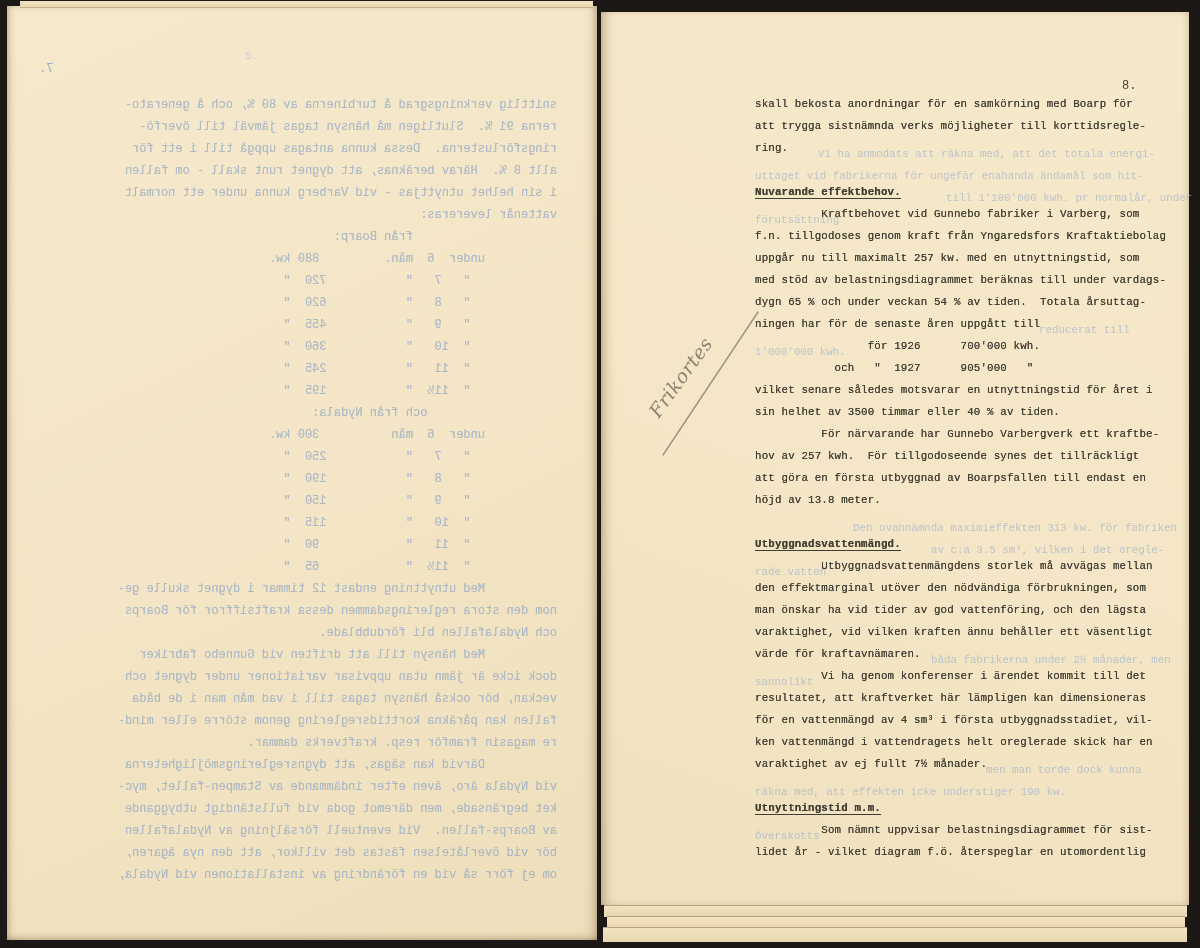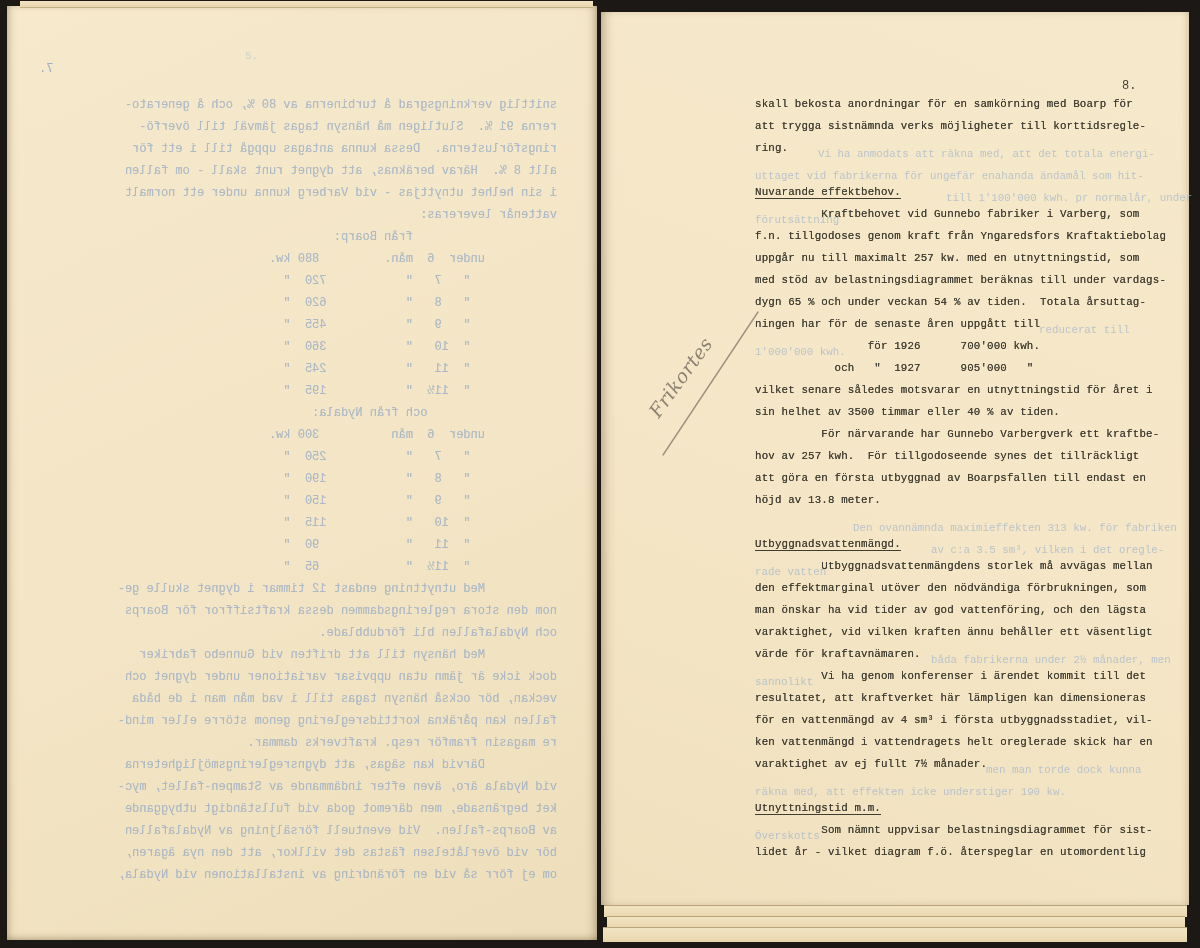--- a/index.html
+++ b/index.html
@@ -26,21 +26,21 @@
     position:absolute;
     background:linear-gradient(#f2e4c2,#e8d6ae);
     border-top:1px solid rgba(148,122,78,.55);
   }
   #left-top-sheet{left:20px;top:1px;width:573px;height:6px;border-top:none;border-bottom:1px solid rgba(148,122,78,.5);}
   #right-stack-1{left:604px;top:905px;width:583px;height:11px;}
   #right-stack-2{left:607px;top:916px;width:578px;height:11px;}
   #right-stack-3{left:603px;top:927px;width:584px;height:14px;}
   .typed{white-space:pre;}
   .tl{height:22px;line-height:22px;white-space:pre;}
-  .tl.u{text-decoration:underline;text-underline-offset:3px;}
+  .tl.u{text-decoration:underline;text-underline-offset:3px;font-weight:bold;}
   #right-text{
     position:absolute;left:154px;top:81px;
     font-size:10.8px;letter-spacing:.15px;
     color:#403d32;
     text-shadow:0 0 .5px rgba(64,61,50,.85);
   }
   #ghost-layer{position:absolute;left:0;top:0;width:588px;height:893px;
     font-size:10.8px;color:#a6b8cd;opacity:.75;}
   .ghost-line{position:absolute;white-space:pre;}
   #mirror-text{

